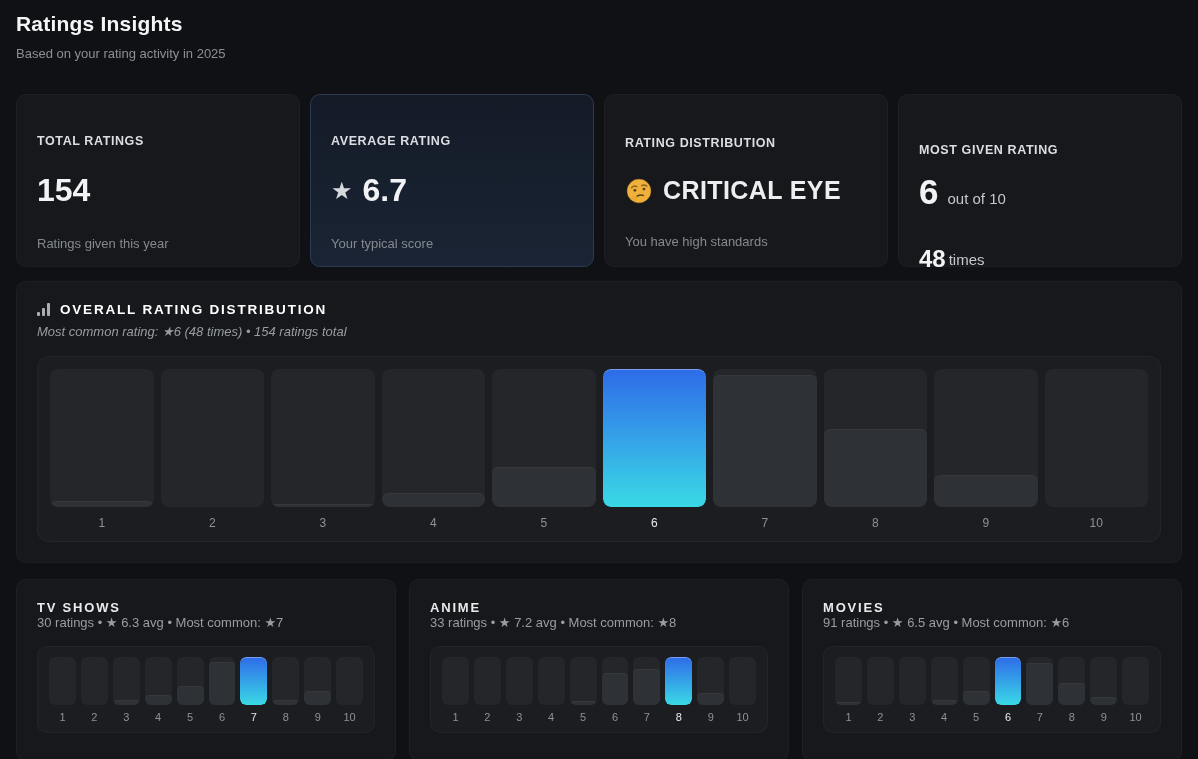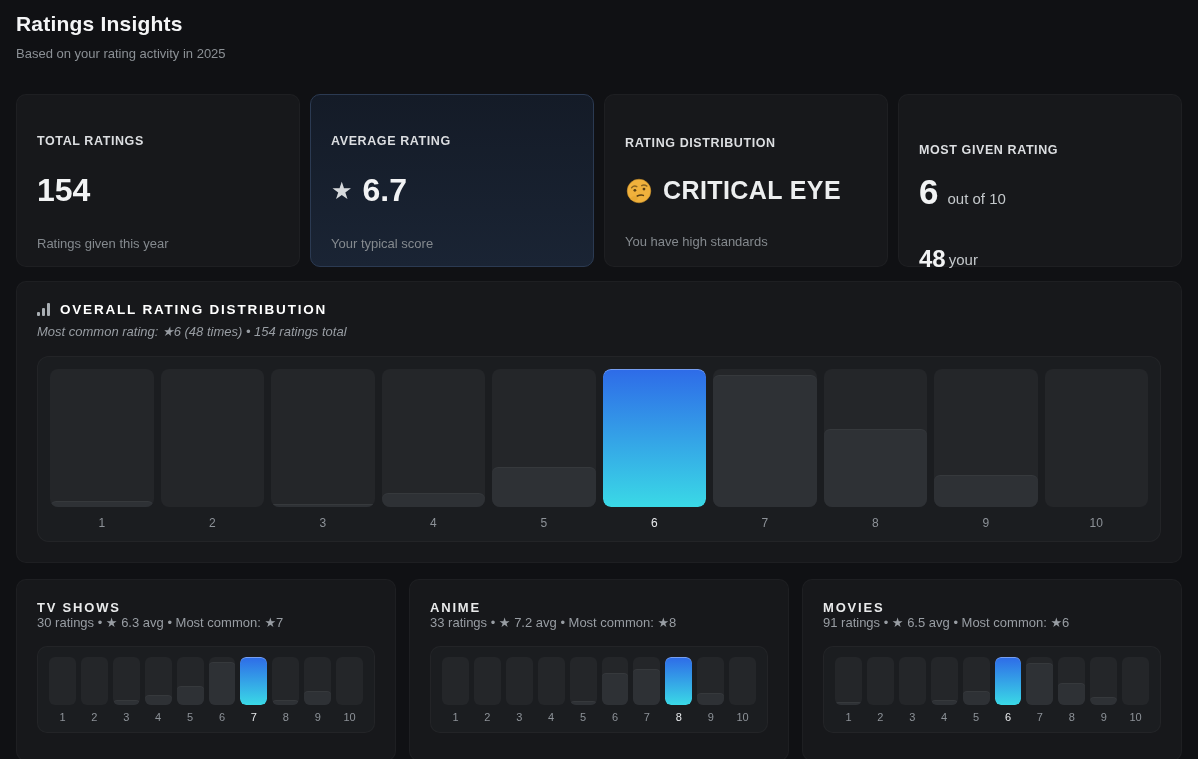--- a/index.html
+++ b/index.html
@@ -142,21 +142,21 @@
 
     <div class="card stat-card mgr-card">
       <div class="stat-label">MOST GIVEN RATING</div>
       <div class="mgr-value-row">
         <span class="mgr-number">6</span>
         <span class="mgr-suffix">out of 10</span>
       </div>
       <div class="mgr-divider"></div>
       <div class="mgr-count-row">
         <span class="mgr-count">48</span>
-        <span class="mgr-suffix">your</span>
+        <span class="mgr-suffix">times</span>
       </div>
     </div>
   </div>
 
   <div class="card panel chart-lg">
     <div class="panel-header">
       <span class="bars-icon">
           <i></i>
           <i></i>
           <i></i>

